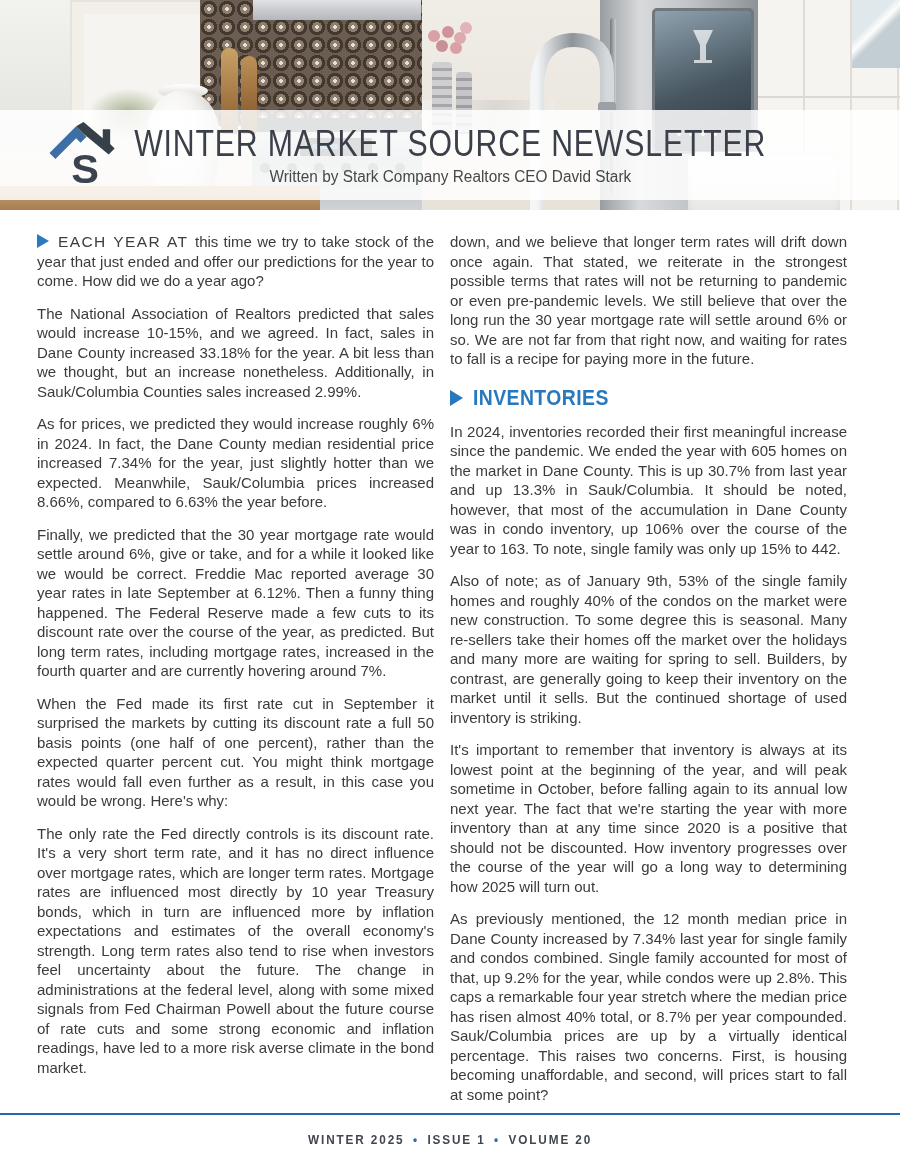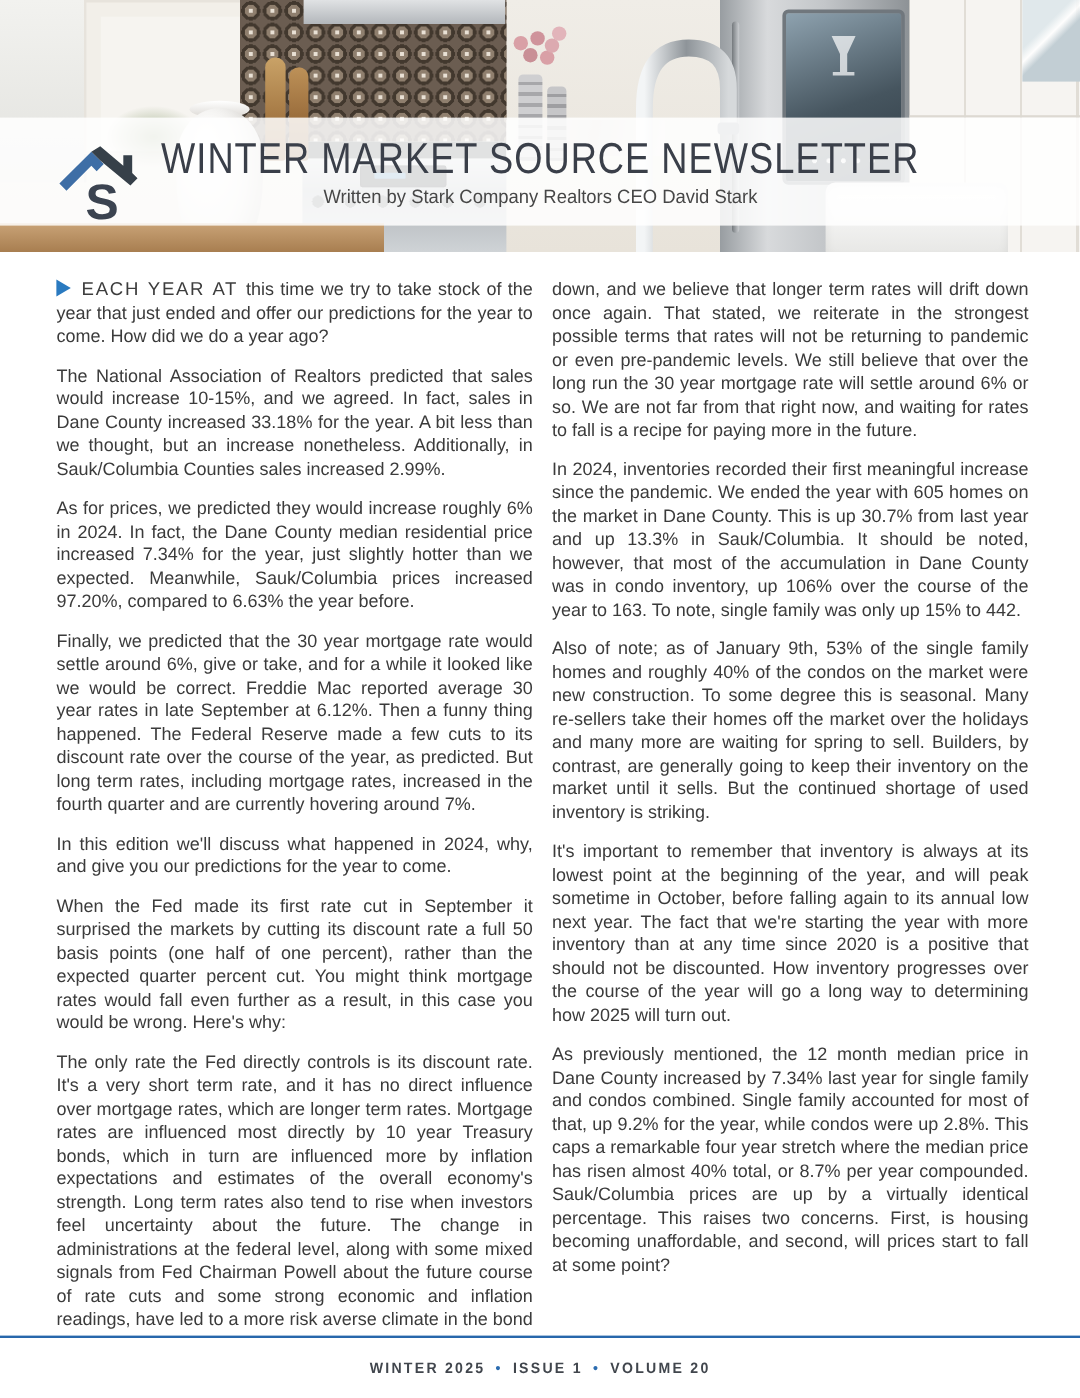--- a/index.html
+++ b/index.html
@@ -66,30 +66,30 @@
       background:repeating-linear-gradient(90deg,#f6f4f1 0 45px,#e1ddd6 45px 47px);}
   .ph-cab-right i{position:absolute;left:0;top:96px;width:142px;height:2px;background:#ddd9d2;}
   .ph-window-right{left:852px;top:0;width:48px;height:68px;
       background:linear-gradient(135deg,#e0e8eb 35%,rgba(255,255,255,.85) 45%,#c2ced4 55%);}
   .ph-wood{left:0;top:186px;width:320px;height:24px;
       background:linear-gradient(180deg,#c9a377,#a87e50);}
   .ph-sink{left:688px;top:152px;width:152px;height:58px;border-radius:8px 8px 0 0;
       background:linear-gradient(180deg,#ffffff,#e8e8e6);box-shadow:inset 0 5px 9px rgba(0,0,0,0.07);}
 
   
-  .band{left:0;top:98px;width:900px;height:90px;background:rgba(255,255,255,0.85);z-index:5;
+  .band{left:0;top:110px;width:900px;height:90px;background:rgba(255,255,255,0.85);z-index:5;
         display:flex;flex-direction:column;justify-content:center;}
   .band-inner{position:static;display:flex;flex-direction:column;align-items:center;gap:7px;}
   .title{position:static;font-size:36px;color:#3a3f49;letter-spacing:1px;white-space:nowrap;
          transform:scaleX(0.84);line-height:1;}
   .subtitle{position:static;font-size:16px;color:#474747;transform:scaleX(0.96);line-height:1;}
   .logo{left:48px;top:110px;width:74px;height:86px;z-index:6;}
 
   
-  .content{box-sizing:border-box;display:flex;gap:16px;padding:22px 42px 0 47px;
+  .content{box-sizing:border-box;display:flex;gap:16px;padding:22px 42px 0 37px;
            width:900px;height:903px;overflow:hidden;}
   .col{width:397px;flex:0 0 397px;}
   .para{margin:0 0 13px;font-size:15px;line-height:19.5px;text-align:justify;color:#3b3b3b;}
   .lead-in{letter-spacing:1.4px;font-size:15.5px;color:#3d3d3d;}
   .sec{display:flex;align-items:center;margin:17px 0 12px;color:#2878be;
        font-size:22px;font-weight:700;letter-spacing:0.5px;line-height:1.1;}
   .sec-t{transform:scaleX(0.88);transform-origin:left center;white-space:nowrap;}
   .tri{display:inline-block;width:0;height:0;border-style:solid;flex:0 0 auto;}
   .tri-h{border-width:8px 0 8px 13px;border-color:transparent transparent transparent #2878be;margin-right:10px;}
   .tri-p{border-width:7px 0 7px 12px;border-color:transparent transparent transparent #2a7ac0;
@@ -164,28 +164,31 @@
       <polygon points="2,50 38,14 52,28 44,36 38,30 10,58" fill="#3e6ea6"></polygon>
       <polygon points="38,14 48,8 74,30 74,18 84,18 84,38 90,44 82,52 48,24" fill="#364049"></polygon>
       <text x="50" y="90" font-size="56" font-weight="bold" fill="#3b4350" text-anchor="middle" font-family="Liberation Sans, sans-serif">S</text>
     </svg>
   </div>
 
   <div class="content">
     <div class="col">
         <p class="para"><span class="tri tri-p"></span><span class="lead-in">EACH YEAR AT </span>this time we try to take stock of the year that just ended and offer our predictions for the year to come. How did we do a year ago?</p>
         <p class="para">The National Association of Realtors predicted that sales would increase 10-15%, and we agreed. In fact, sales in Dane County increased 33.18% for the year. A bit less than we thought, but an increase nonetheless. Additionally, in Sauk/Columbia Counties sales increased 2.99%.</p>
-        <p class="para">As for prices, we predicted they would increase roughly 6% in 2024. In fact, the Dane County median residential price increased 7.34% for the year, just slightly hotter than we expected. Meanwhile, Sauk/Columbia prices increased 97.20%, compared to 6.63% the year before.</p>
+        <p class="para">As for prices, we predicted they would increase roughly 6% in 2024. In fact, the Dane County median residential price increased 7.34% for the year, just slightly hotter than we expected. Meanwhile, Sauk/Columbia prices increased 8.66%, compared to 6.63% the year before.</p>
         <p class="para">Finally, we predicted that the 30 year mortgage rate would settle around 6%, give or take, and for a while it looked like we would be correct. Freddie Mac reported average 30 year rates in late September at 6.12%. Then a funny thing happened. The Federal Reserve made a few cuts to its discount rate over the course of the year, as predicted. But long term rates, including mortgage rates, increased in the fourth quarter and are currently hovering around 7%.</p>
-        <p class="para">In this edition we'll discuss what happened in 2024, why, and give you our predictions for the year to come.</p>
         <p class="para">When the Fed made its first rate cut in September it surprised the markets by cutting its discount rate a full 50 basis points (one half of one percent), rather than the expected quarter percent cut. You might think mortgage rates would fall even further as a result, in this case you would be wrong. Here's why:</p>
         <p class="para">The only rate the Fed directly controls is its discount rate. It's a very short term rate, and it has no direct influence over mortgage rates, which are longer term rates. Mortgage rates are influenced most directly by 10 year Treasury bonds, which in turn are influenced more by inflation expectations and estimates of the overall economy's strength. Long term rates also tend to rise when investors feel uncertainty about the future. The change in administrations at the federal level, along with some mixed signals from Fed Chairman Powell about the future course of rate cuts and some strong economic and inflation readings, have led to a more risk averse climate in the bond market.</p>
       </div>
     <div class="col">
         <p class="para">down, and we believe that longer term rates will drift down once again. That stated, we reiterate in the strongest possible terms that rates will not be returning to pandemic or even pre-pandemic levels. We still believe that over the long run the 30 year mortgage rate will settle around 6% or so. We are not far from that right now, and waiting for rates to fall is a recipe for paying more in the future.</p>
+        <h2 class="sec">
+          <span class="tri tri-h"></span>
+          <span class="sec-t">INVENTORIES</span>
+        </h2>
         <p class="para">In 2024, inventories recorded their first meaningful increase since the pandemic. We ended the year with 605 homes on the market in Dane County. This is up 30.7% from last year and up 13.3% in Sauk/Columbia. It should be noted, however, that most of the accumulation in Dane County was in condo inventory, up 106% over the course of the year to 163. To note, single family was only up 15% to 442.</p>
         <p class="para">Also of note; as of January 9th, 53% of the single family homes and roughly 40% of the condos on the market were new construction. To some degree this is seasonal. Many re-sellers take their homes off the market over the holidays and many more are waiting for spring to sell. Builders, by contrast, are generally going to keep their inventory on the market until it sells. But the continued shortage of used inventory is striking.</p>
         <p class="para">It's important to remember that inventory is always at its lowest point at the beginning of the year, and will peak sometime in October, before falling again to its annual low next year. The fact that we're starting the year with more inventory than at any time since 2020 is a positive that should not be discounted. How inventory progresses over the course of the year will go a long way to determining how 2025 will turn out.</p>
         <p class="para">As previously mentioned, the 12 month median price in Dane County increased by 7.34% last year for single family and condos combined. Single family accounted for most of that, up 9.2% for the year, while condos were up 2.8%. This caps a remarkable four year stretch where the median price has risen almost 40% total, or 8.7% per year compounded. Sauk/Columbia prices are up by a virtually identical percentage. This raises two concerns. First, is housing becoming unaffordable, and second, will prices start to fall at some point?</p>
       </div>
   </div>
 
   <div class="footer">
     <div class="footer-text">
       <span>WINTER 2025</span>

